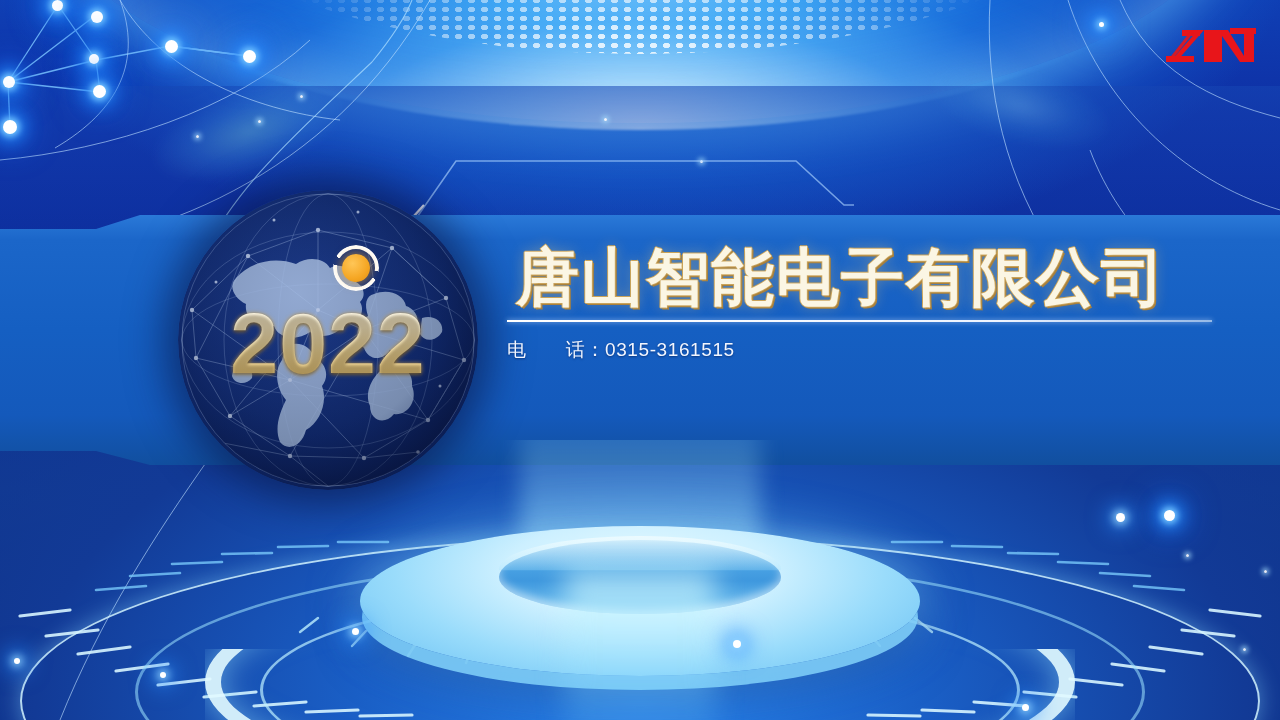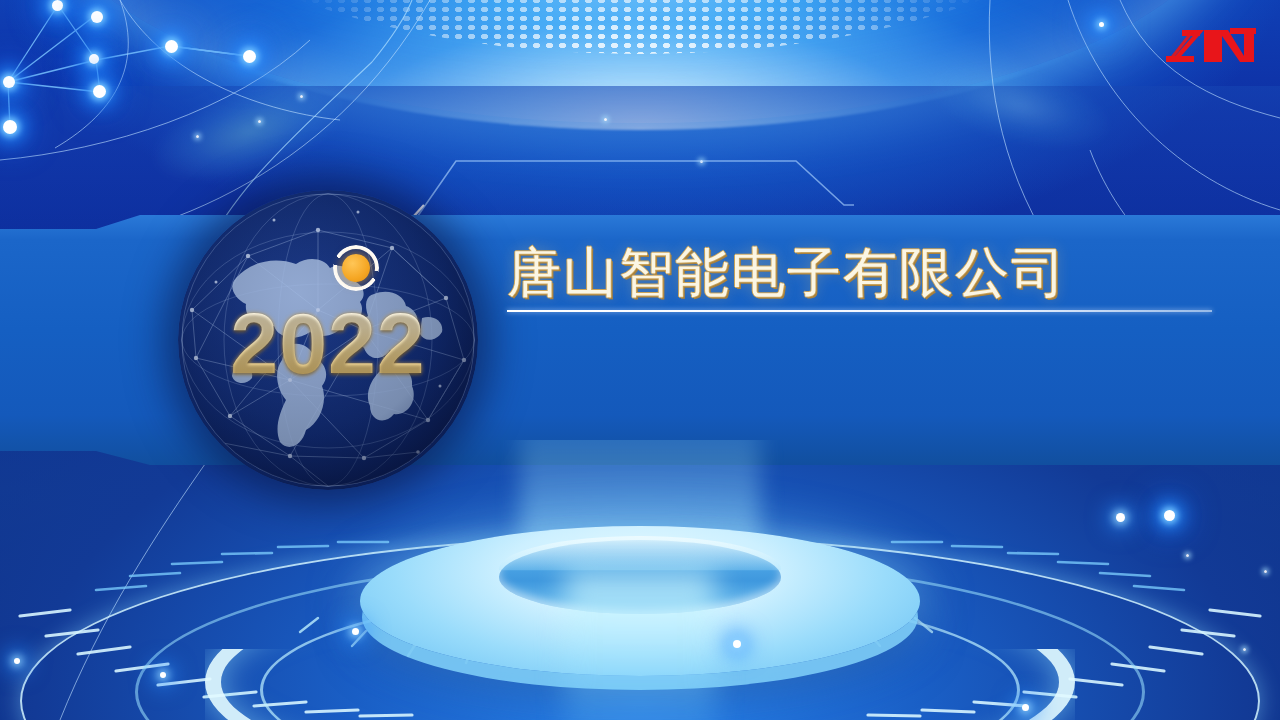--- a/index.html
+++ b/index.html
@@ -94,25 +94,26 @@
     -webkit-mask-image:conic-gradient(from 20deg,#000 0 22%,transparent 22% 28%,#000 28% 72%,transparent 72% 78%,#000 78% 100%);
     mask-image:conic-gradient(from 20deg,#000 0 22%,transparent 22% 28%,#000 28% 72%,transparent 72% 78%,#000 78% 100%);}
   .pin-dot{position:absolute;left:342px;top:254px;width:28px;height:28px;border-radius:50%;
     background:radial-gradient(circle at 38% 34%,#ffc657,#f5a623 60%,#e18f12 100%);
     box-shadow:0 0 10px 2px rgba(245,166,35,.5);}
 
   
   .txt{position:absolute;left:507px;top:243px;width:740px;}
   .company{
     font-family:"Liberation Sans","DejaVu Sans",sans-serif;
-    font-size:54px;font-weight:400;line-height:1.08;letter-spacing:2px;white-space:nowrap;
+    font-size:63px;font-weight:700;line-height:1.08;letter-spacing:2px;white-space:nowrap;
     color:#fbf6e4;
     text-shadow:
       1px 0 0 #c9a35a, -1px 0 0 #c9a35a, 0 1px 0 #c9a35a, 0 -1px 0 #c9a35a,
       2px 2px 0 #a9813d, 0 0 14px rgba(235,200,120,.45);
+    margin-left: 9px;
   }
   .rule{height:2px;margin:9px 0 11px 0;width:705px;
     background:linear-gradient(90deg,#ffffff 0%,#eef4ff 70%,rgba(235,245,255,.6) 100%);
     box-shadow:0 0 5px rgba(200,225,255,.8);}
   .line{font-size:19px;line-height:1.76;color:#f2f6ff;letter-spacing:.6px;white-space:nowrap;
     text-shadow:0 1px 2px rgba(0,20,70,.5);}
   .line .lbl{display:inline-block;}
 
   
   .logo{position:absolute;left:1160px;top:20px;width:96px;height:52px;}
@@ -316,20 +317,23 @@
 
   <div class="year">2022</div>
 
   <div class="pin-ring"></div>
   <div class="pin-dot"></div>
 
   <div class="txt">
     <div class="company">唐山智能电子有限公司</div>
     <div class="rule"></div>
 
+    <div class="line">
+      <span class="lbl">电　　话：</span><span>0315-3161515</span>
+    </div>
   </div>
 
   <svg class="logo" viewBox="0 0 96 52">
     <g fill="#e8151a">
 
       <path d="M12 10 L40 10 L40 16 L22 16 L22 10 Z"></path>
       <path d="M38 10 L44 10 L16 42 L10 42 Z"></path>
       <path d="M30 12 L34 12 L12 40 L8 40 Z" opacity=".9"></path>
       <path d="M6 36 L34 36 L34 42 L6 42 Z"></path>
 

